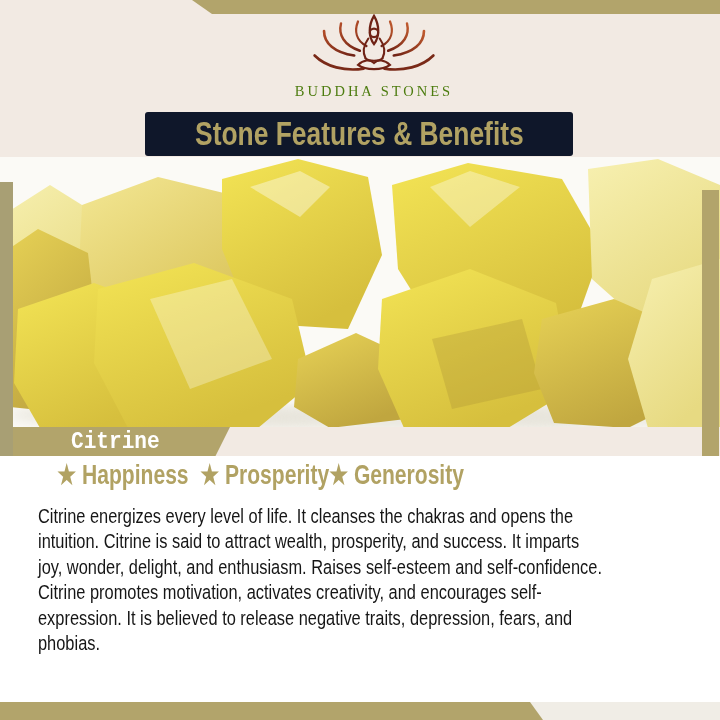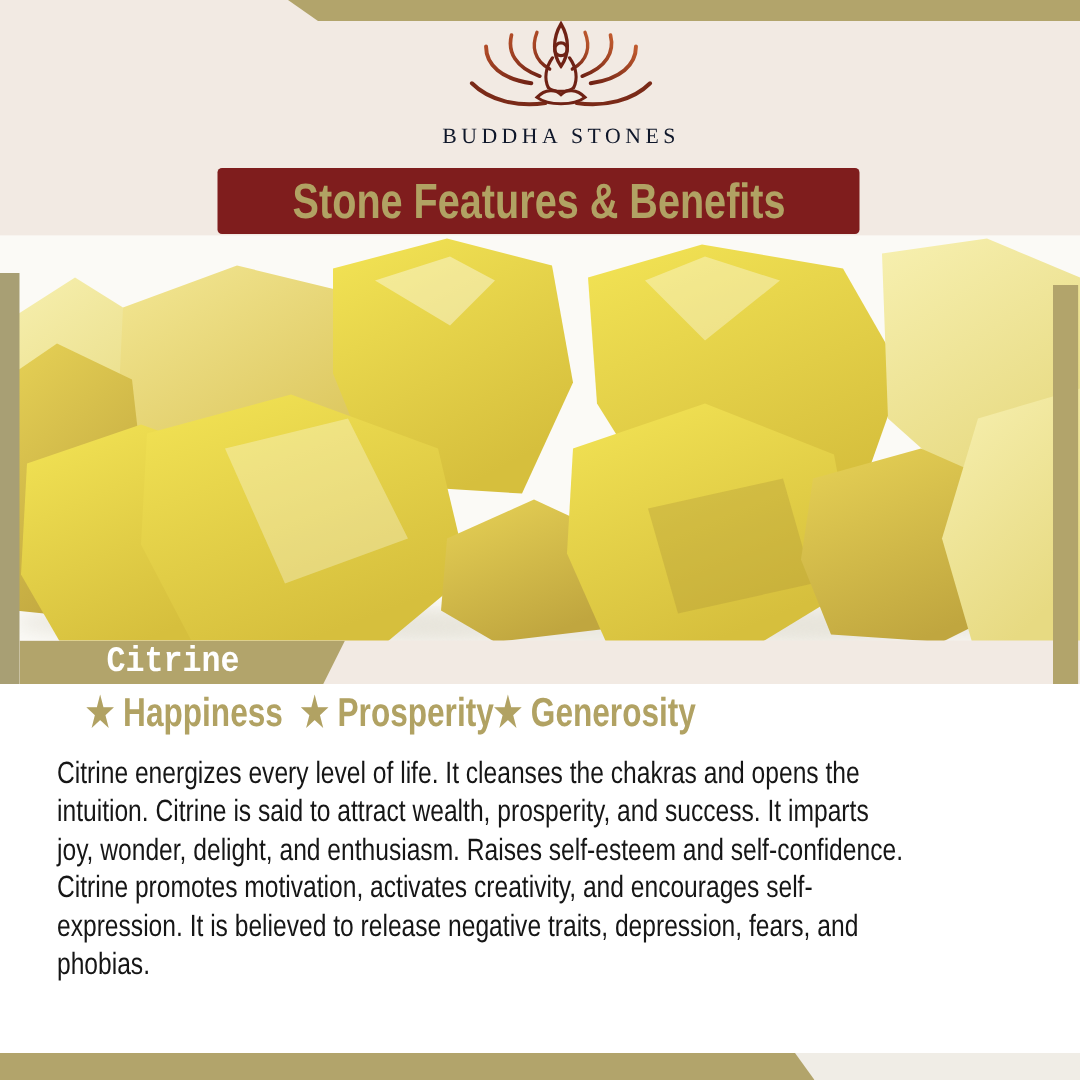--- a/index.html
+++ b/index.html
@@ -7,25 +7,25 @@
         background:#f2eae3;font-family:"Liberation Sans",sans-serif;}
 
   
   .topbar{position:absolute;left:0;top:0;width:720px;height:14px;background:#b2a46b;
           clip-path:polygon(192px 0,100% 0,100% 100%,212px 100%);}
 
   
   .logo{position:absolute;left:294px;top:14px;width:160px;text-align:center;}
   .logo svg{display:block;margin:0 auto;}
   .brand-name{font-family:"Liberation Serif",serif;font-size:14.5px;letter-spacing:3px;
-              color:#0f172a;margin-top:3px;white-space:nowrap;}
+              color:#4d7c0f;margin-top:3px;white-space:nowrap;}
 
   
   .title-band{position:absolute;left:145px;top:112px;width:428px;height:44px;
-              background:#7f1d1d;border-radius:3px;display:flex;align-items:center;justify-content:center;}
+              background:#0f172a;border-radius:3px;display:flex;align-items:center;justify-content:center;}
   .title-band .t{display:inline-block;transform:scaleX(.8);transform-origin:center;
                  font-size:33px;font-weight:bold;color:#b1a263;white-space:nowrap;}
 
   
   .photo{position:absolute;left:0;top:157px;width:720px;height:271px;background:#fbfaf6;}
 
   
   .left-strip{position:absolute;left:0;top:182px;width:13px;height:538px;background:#a89f74;}
   .ribbon{position:absolute;left:702px;top:190px;width:17px;height:348px;background:#b2a46b;
           clip-path:polygon(0 0,100% 0,100% 100%,0 calc(100% - 40px));}

